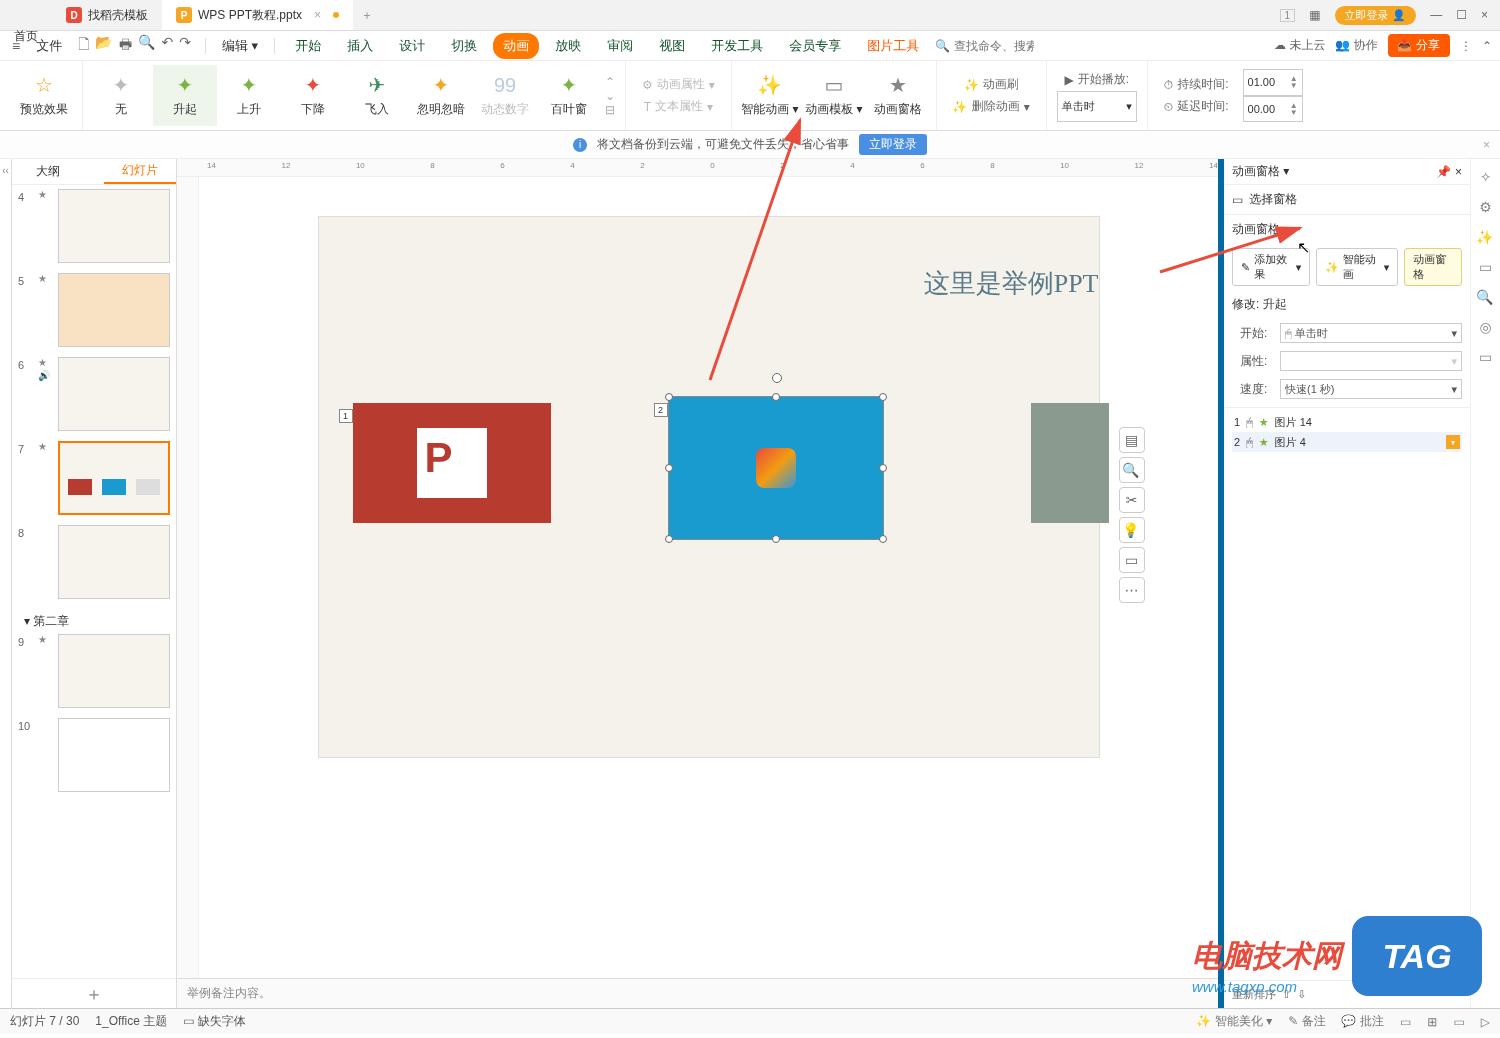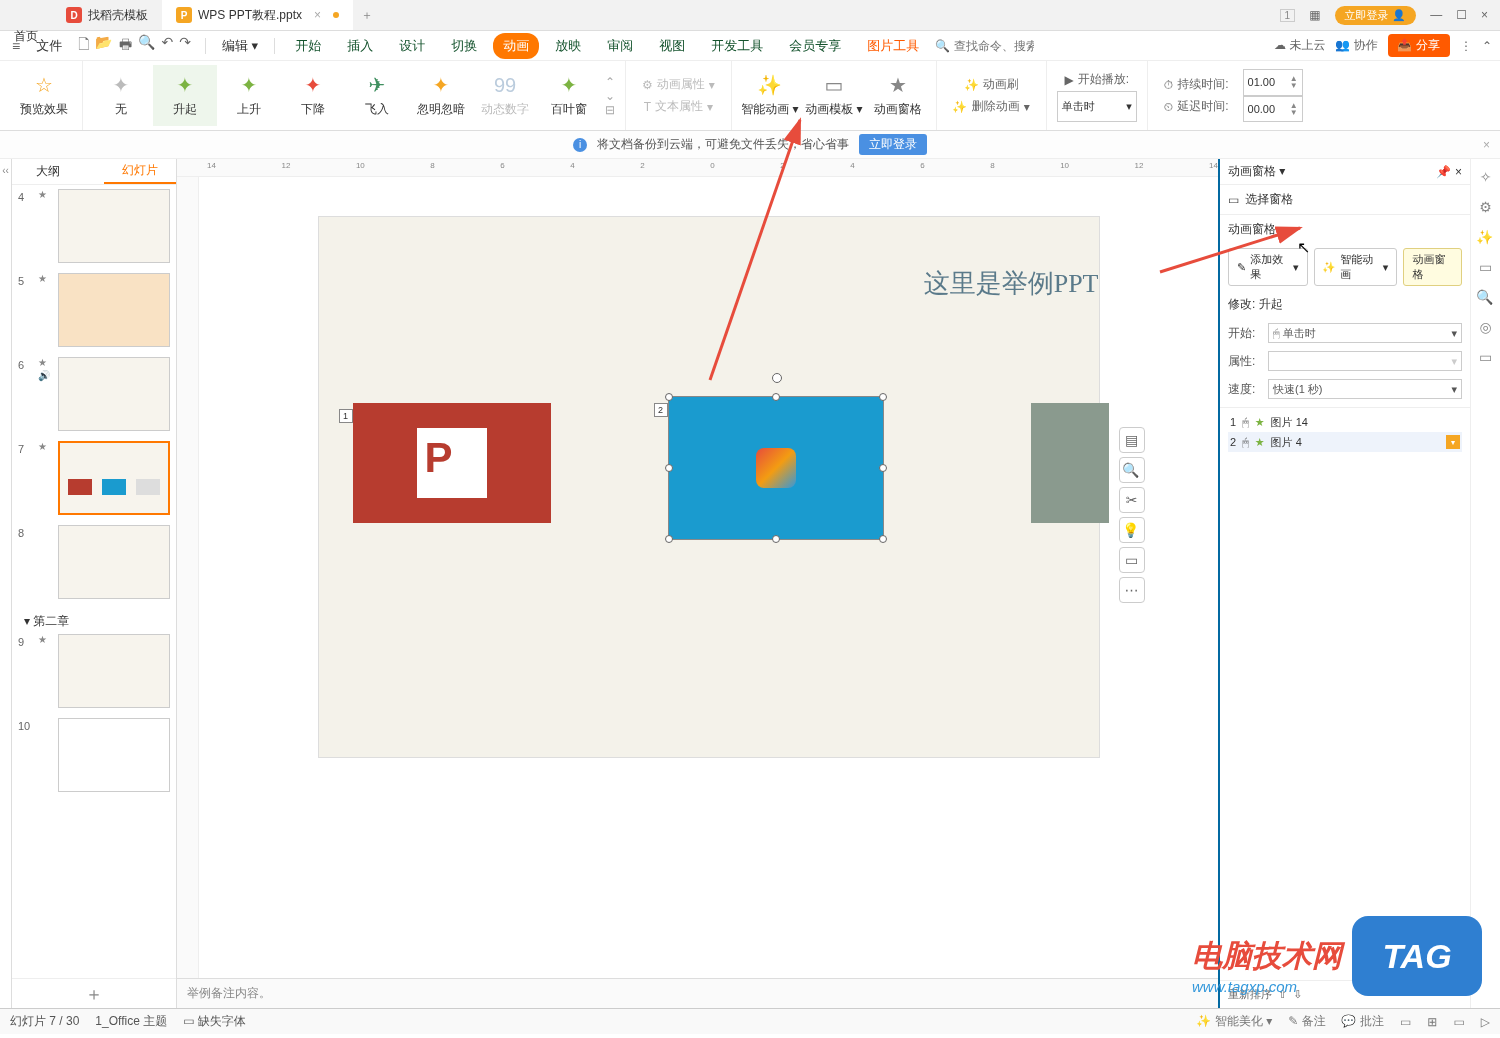--- a/index.html
+++ b/index.html
@@ -87,28 +87,28 @@
 .slide .img3 { position:absolute;right:-10px;top:186px;width:78px;height:120px;background:#8a9a8e; }
 .slide .tag1 { position:absolute;left:20px;top:192px;width:14px;height:14px;background:#fff;border:1px solid #888;display:flex;align-items:center;justify-content:center;font-size:9px; }
 .slide .tag2 { position:absolute;left:335px;top:186px;width:14px;height:14px;background:#fff;border:1px solid #888;display:flex;align-items:center;justify-content:center;font-size:9px; }
 .slide .handle { width:8px;height:8px;background:#fff;border:1px solid #666;border-radius:50%;position:absolute; }
 .slide .rot { width:10px;height:10px;border:1px solid #666;border-radius:50%;position:absolute;left:453px;top:156px;background:#fff; }
 .slide .float-tools { position:absolute;right:-46px;top:210px;display:flex;flex-direction:column;gap:4px; }
 .slide .float-tools .ft { width:26px;height:26px;border:1px solid #ccc;background:#fff;border-radius:4px;display:flex;align-items:center;justify-content:center;color:#666;font-size:14px; }
 .notes-bar { height:30px;border-top:1px solid #ddd;padding:6px 10px;font-size:12px;color:#888;background:#fafafa; }
 
 
-.rightpane { width:252px;border-left:2px solid #0369a1;display:flex;flex-direction:column;background:#fff;font-size:12px; }
+.rightpane { width:252px;border-left:6px solid #0369a1;display:flex;flex-direction:column;background:#fff;font-size:12px; }
 .rightpane .head { height:26px;display:flex;align-items:center;padding:0 8px;gap:6px;border-bottom:1px solid #eee;justify-content:space-between; }
 .rightpane .sub { padding:6px 8px;display:flex;align-items:center;gap:6px;border-bottom:1px solid #eee; }
 .rightpane .section-title { padding:6px 8px;font-size:12px;color:#333; }
 .rightpane .btnrow { padding:4px 8px;display:flex;gap:6px; }
 .rightpane .pbtn { border:1px solid #ccc;padding:3px 8px;border-radius:3px;display:flex;align-items:center;gap:4px;font-size:11px;background:#fff; }
 .rightpane .pbtn.tooltip { background:#fffce0;border-color:#e0d080; }
-.rightpane .field-row { display:flex;align-items:center;padding:4px 8px;gap:6px; }
+.rightpane .field-row { display:flex;align-items:center;padding:4px 8px;gap:6px;margin-left:8px; }
 .rightpane .field-row .lbl { width:34px;color:#555; }
 .rightpane .field-row .sel { flex:1;border:1px solid #ccc;height:20px;display:flex;align-items:center;padding:0 4px;justify-content:space-between;font-size:11px;color:#555; }
 .rightpane .effectlist { flex:1;padding:4px 8px;border-top:1px solid #eee;margin-top:4px; }
 .rightpane .effitem { display:flex;align-items:center;gap:6px;height:20px;font-size:11px;padding:0 2px; }
 .rightpane .effitem .eff-dd { margin-left:auto;width:14px;height:14px;background:#f5a623;display:flex;align-items:center;justify-content:center;font-size:8px;color:#fff; }
 .rightpane .foot { border-top:1px solid #eee;padding:6px 8px;display:flex;align-items:center;gap:6px;font-size:11px;color:#666; }
 .side-iconbar { width:30px;border-left:1px solid #eee;display:flex;flex-direction:column;align-items:center;gap:14px;padding-top:10px;color:#888;font-size:14px; }
 
 
 .statusbar { height:26px;border-top:1px solid #ccc;display:flex;align-items:center;padding:0 10px;font-size:12px;color:#555;gap:16px;background:#f9f9f9; }

